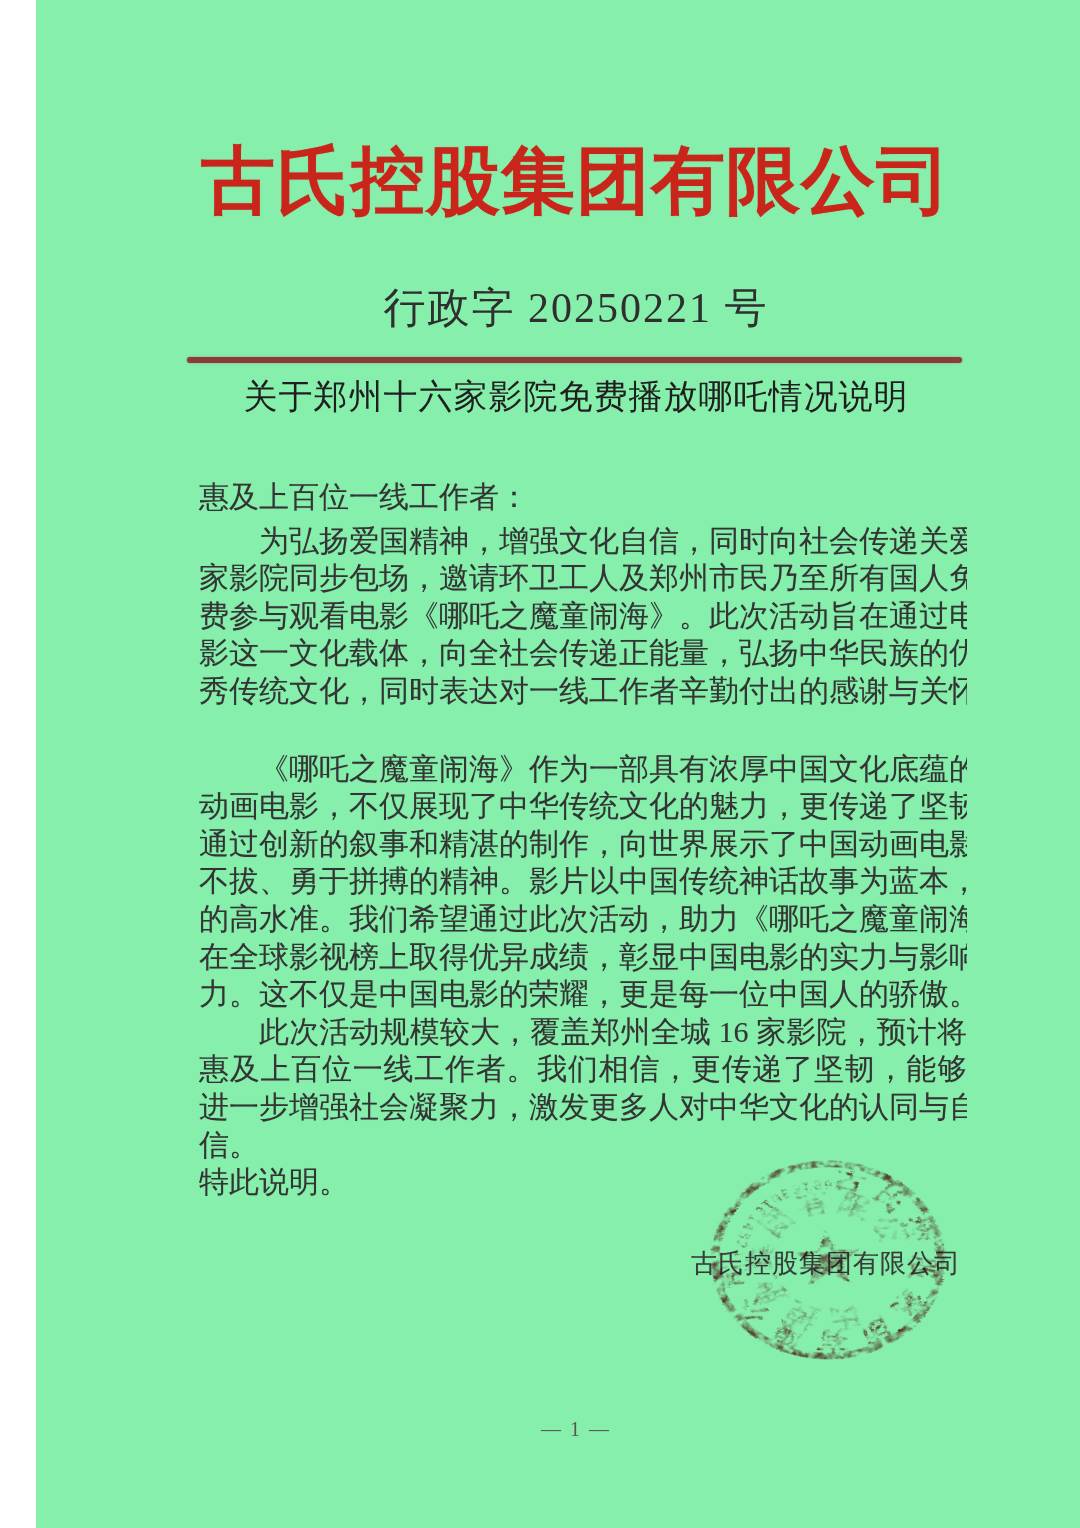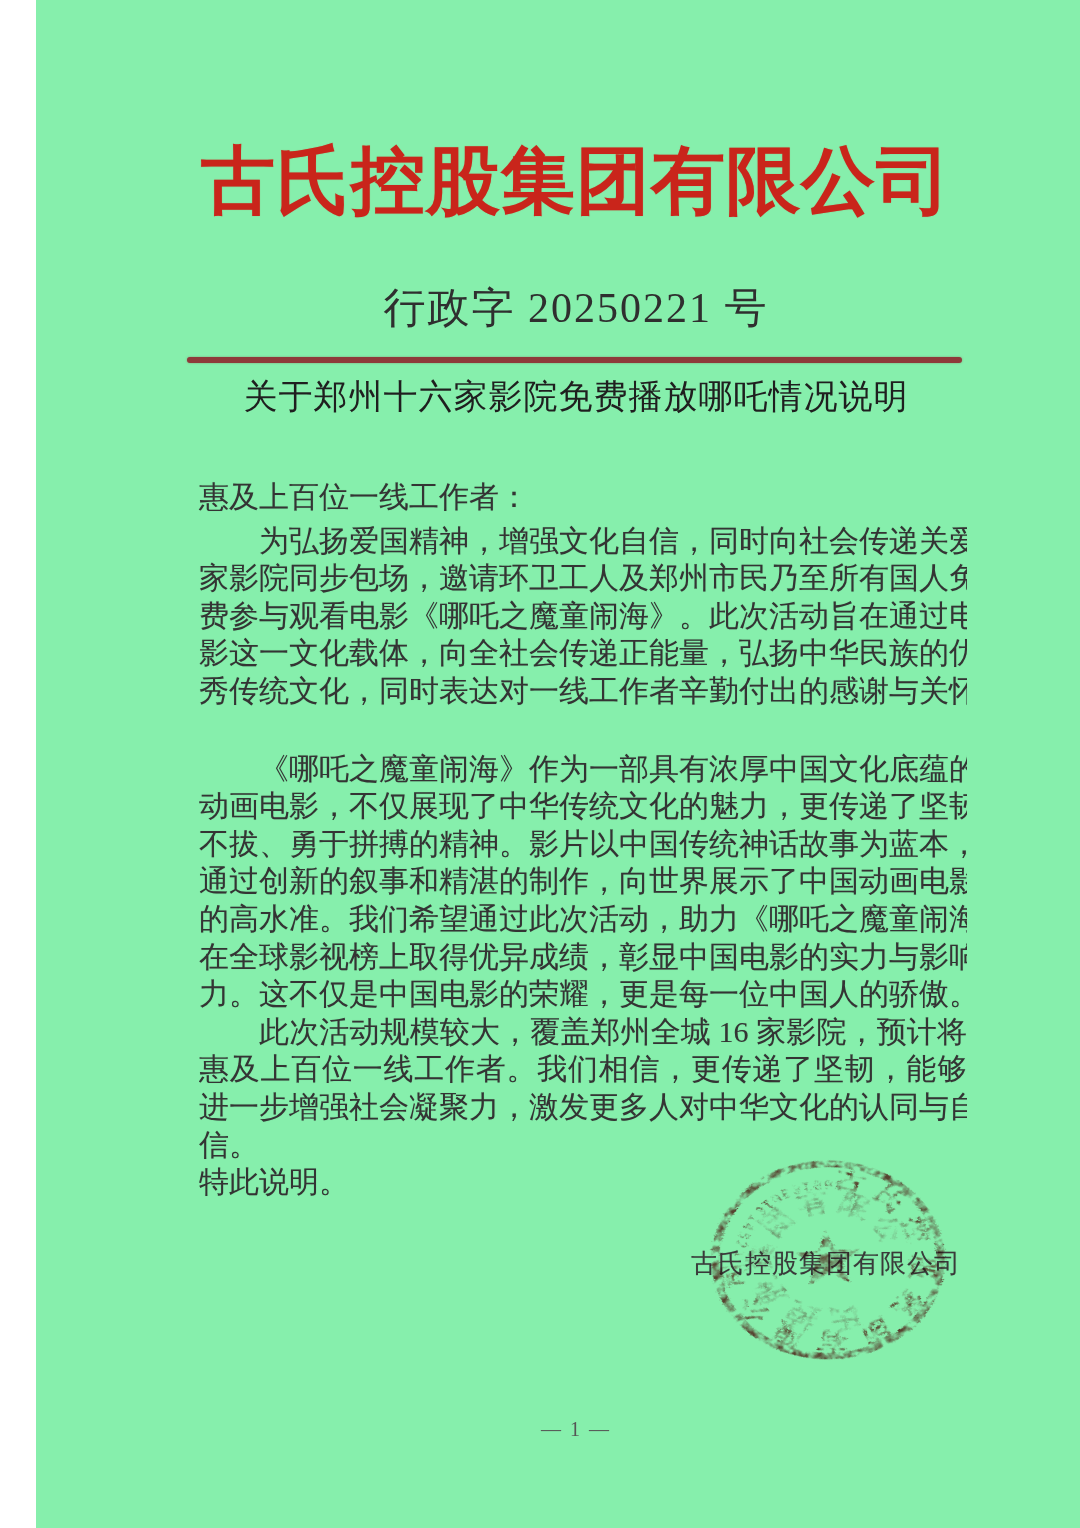--- a/index.html
+++ b/index.html
@@ -101,22 +101,22 @@
       <div class="line indent">为弘扬爱国精神，增强文化自信，同时向社会传递关爱</div>
       <div class="line">家影院同步包场，邀请环卫工人及郑州市民乃至所有国人免</div>
       <div class="line">费参与观看电影《哪吒之魔童闹海》。此次活动旨在通过电</div>
       <div class="line">影这一文化载体，向全社会传递正能量，弘扬中华民族的优</div>
       <div class="line">秀传统文化，同时表达对一线工作者辛勤付出的感谢与关怀。</div>
     </div>
 
     <div class="paragraph gap-before">
       <div class="line indent">《哪吒之魔童闹海》作为一部具有浓厚中国文化底蕴的</div>
       <div class="line">动画电影，不仅展现了中华传统文化的魅力，更传递了坚韧</div>
+      <div class="line">通过创新的叙事和精湛的制作，向世界展示了中国动画电影</div>
       <div class="line">不拔、勇于拼搏的精神。影片以中国传统神话故事为蓝本，</div>
-      <div class="line">通过创新的叙事和精湛的制作，向世界展示了中国动画电影</div>
       <div class="line">的高水准。我们希望通过此次活动，助力《哪吒之魔童闹海》</div>
       <div class="line">在全球影视榜上取得优异成绩，彰显中国电影的实力与影响</div>
       <div class="line">力。这不仅是中国电影的荣耀，更是每一位中国人的骄傲。</div>
     </div>
 
     <div class="paragraph">
       <div class="line indent">此次活动规模较大，覆盖郑州全城 16 家影院，预计将</div>
       <div class="line">惠及上百位一线工作者。我们相信，更传递了坚韧，能够</div>
       <div class="line">进一步增强社会凝聚力，激发更多人对中华文化的认同与自</div>
       <div class="line short">信。</div>

